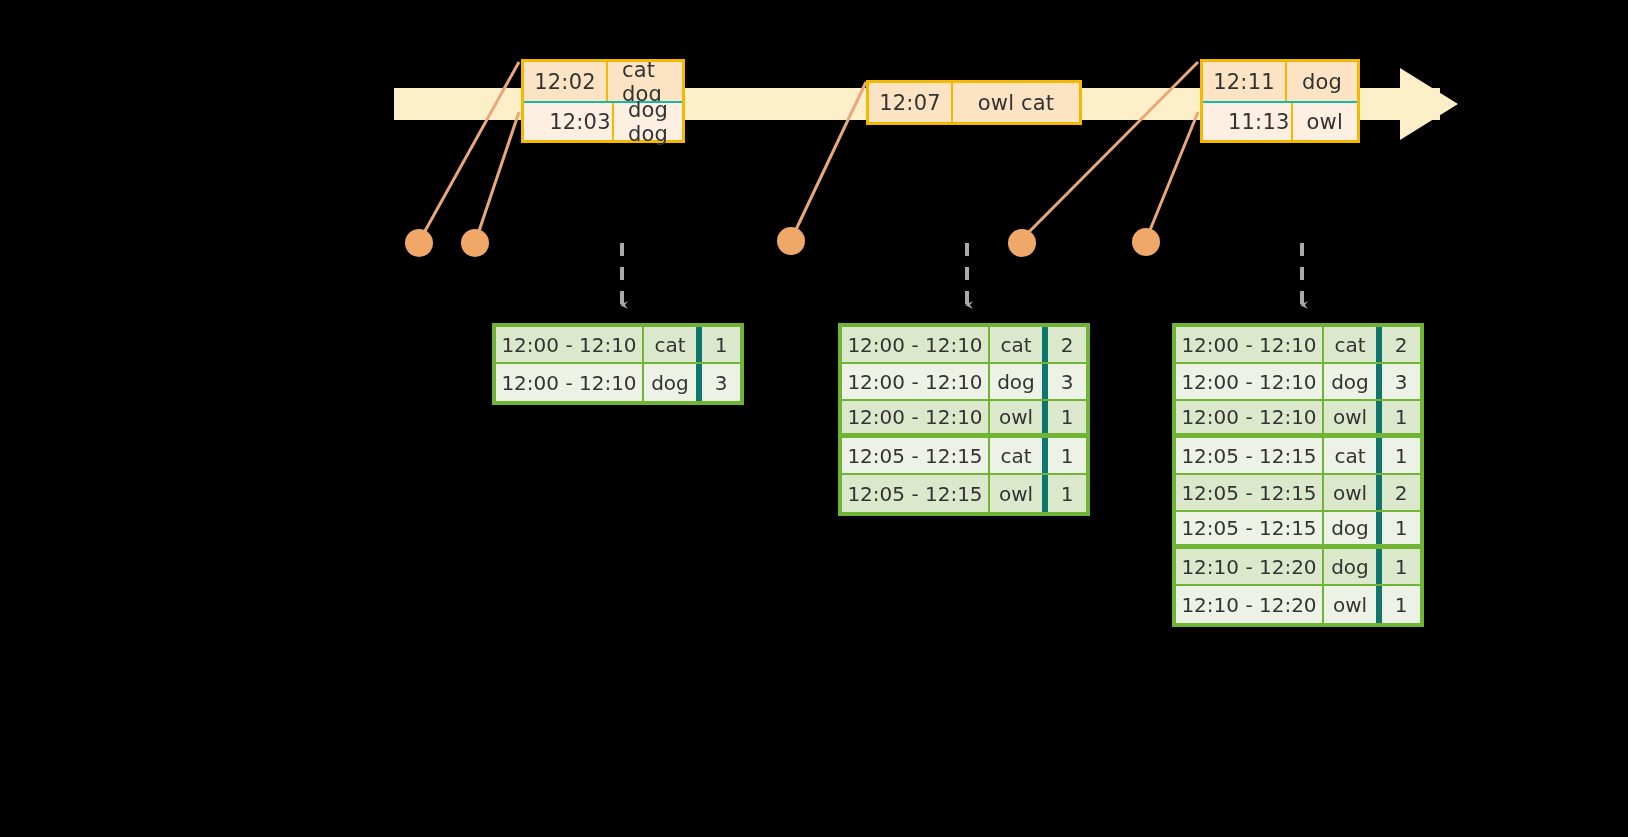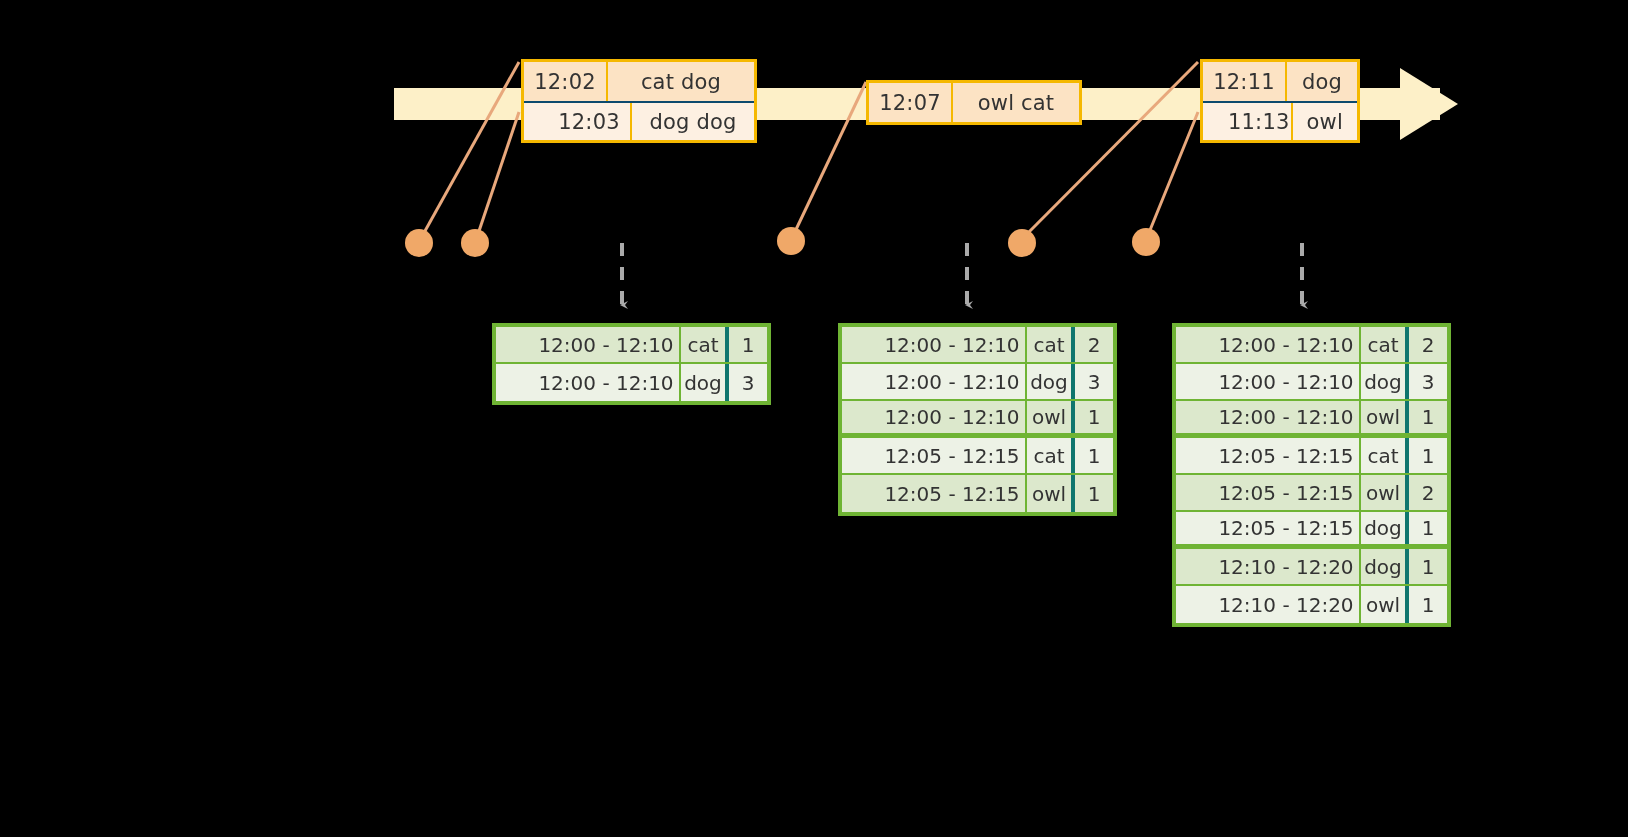--- a/index.html
+++ b/index.html
@@ -28,21 +28,21 @@
     border: 3px solid #F5B800;
     display: flex;
     flex-direction: column;
     z-index: 5;
   }
   .event-row {
     display: flex;
     height: 39px;
   }
   .event-row + .event-row {
-    border-top: 2px solid #0c4a6e;
+    border-top: 2px solid #14b8a6;
     padding-left: 24px;
   }
   .event-row.shade-a { background: #FCE3C4; }
   .event-row.shade-b { background: #FDF0E2; }
   .event-time, .event-text {
     display: flex;
     align-items: center;
     justify-content: center;
     font-size: 21px;
     color: #333333;
@@ -62,40 +62,39 @@
     position: absolute;
     border: 4px solid #6FB434;
     display: flex;
     flex-direction: column;
     z-index: 4;
   }
   .result-row {
     display: flex;
     height: 37px;
     border-bottom: 2px solid #6FB434;
-    padding-left: 37px;
   }
   .result-row:last-child { border-bottom: none; }
   .result-row.thick { border-bottom-width: 5px; }
   .result-row.shade-a { background: #DCE8CC; }
   .result-row.shade-b { background: #EDF2E6; }
   .cell-window, .cell-key, .cell-count {
     display: flex;
     align-items: center;
     justify-content: center;
     font-size: 20px;
     color: #333333;
   }
   .cell-window {
     width: 148px;
     border-right: 2px solid #6FB434;
   }
   .cell-key {
-    width: 48px;
-    border-right: 4px solid #0f766e;
+    width: 58px;
+    border-right: 6px solid #0f766e;
   }
   .cell-count {
     width: 38px;
   }
 </style>
 </head>
 <body>
 
 <div id="stage">
 
@@ -127,21 +126,21 @@
       <circle cx="1146" cy="242" r="14"></circle>
     </g>
 
     <g stroke="#AAAAAA" stroke-width="4" stroke-dasharray="13 11" fill="none">
       <line x1="622" y1="243" x2="622" y2="305" marker-end="url(#gray-arrow)"></line>
       <line x1="967" y1="243" x2="967" y2="305" marker-end="url(#gray-arrow)"></line>
       <line x1="1302" y1="243" x2="1302" y2="305" marker-end="url(#gray-arrow)"></line>
     </g>
   </svg>
 
-  <div class="event-box" style="left:521px; top:59px; width:236px;">
+  <div class="event-box" style="left:521px; top:59px; width:164px;">
     <div class="event-row shade-a">
       <span class="event-time">12:02</span>
       <span class="event-text">cat dog</span>
     </div>
     <div class="event-row shade-b">
       <span class="event-time">12:03</span>
       <span class="event-text">dog dog</span>
     </div>
   </div>
 

